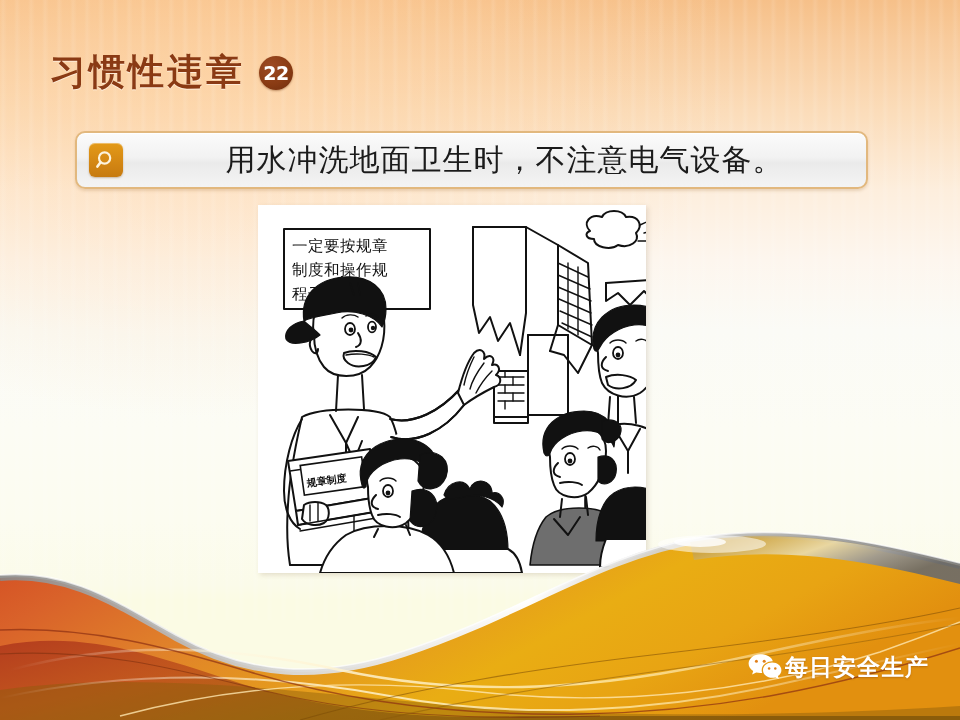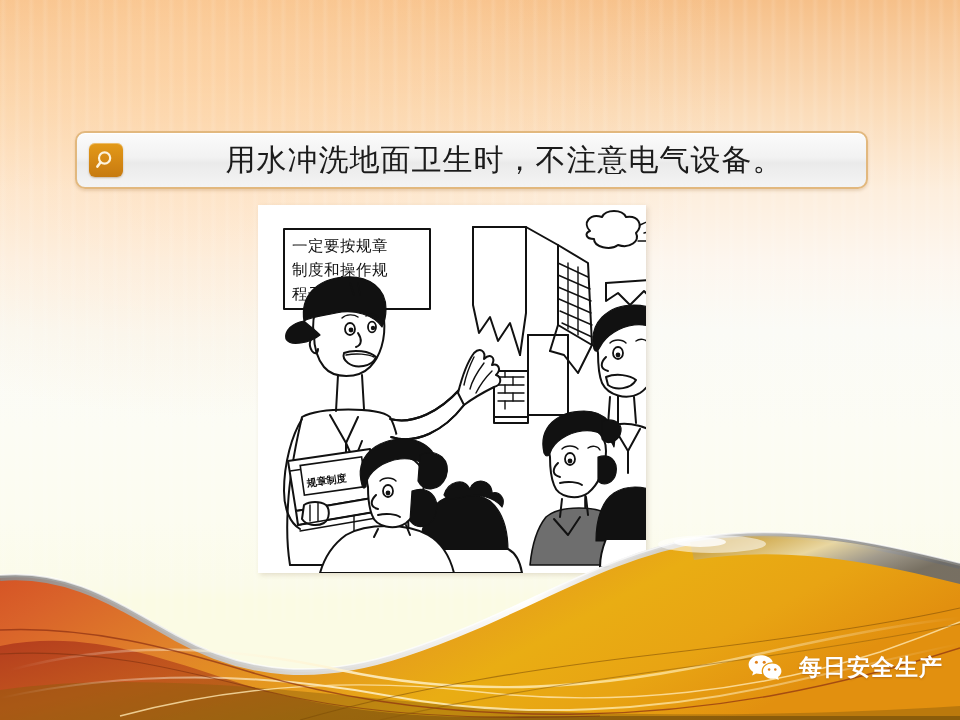--- a/index.html
+++ b/index.html
@@ -131,40 +131,44 @@
   
   #wave-wrap {
     position:absolute; left:0; bottom:0; width:960px; height:200px;
     overflow:hidden;
   }
   #wave-svg { display:block; width:960px; height:200px; }
 
   
   #watermark {
     position:absolute; left:748px; top:652px;
-    display:flex; align-items:center; gap:17px;
+    display:flex; gap:3px;
     z-index:5;
   }
   #wechat-icon { display:block; }
   #watermark-text {
     font-family:"DejaVu Sans", "Liberation Sans", sans-serif;
     font-size:23px; font-weight:700; color:#ffffff;
     letter-spacing:1px;
     text-shadow:0 1px 2px rgba(140,70,10,0.45);
     white-space:nowrap;
   }
 </style>
 </head>
 <body>
 
 <div id="slide">
 
   <div id="bg-glow"></div>
   <div id="bg-streaks"></div>
 
+  <div id="title-row">
+    <div id="title-text">习惯性违章</div>
+    <div id="title-badge">22</div>
+  </div>
 
   <div id="statement-bar">
     <div id="search-icon-box">
       <svg width="22" height="22" viewBox="0 0 22 22" aria-hidden="true">
         <circle cx="9.6" cy="9" r="5.6" fill="none" stroke="#fdf3dd" stroke-width="2.2"></circle>
         <line x1="5.4" y1="13.4" x2="2.4" y2="17.6" stroke="#fdf3dd" stroke-width="2.6" stroke-linecap="round"></line>
       </svg>
     </div>
     <div id="statement-text">用水冲洗地面卫生时，不注意电气设备。</div>
   </div>

